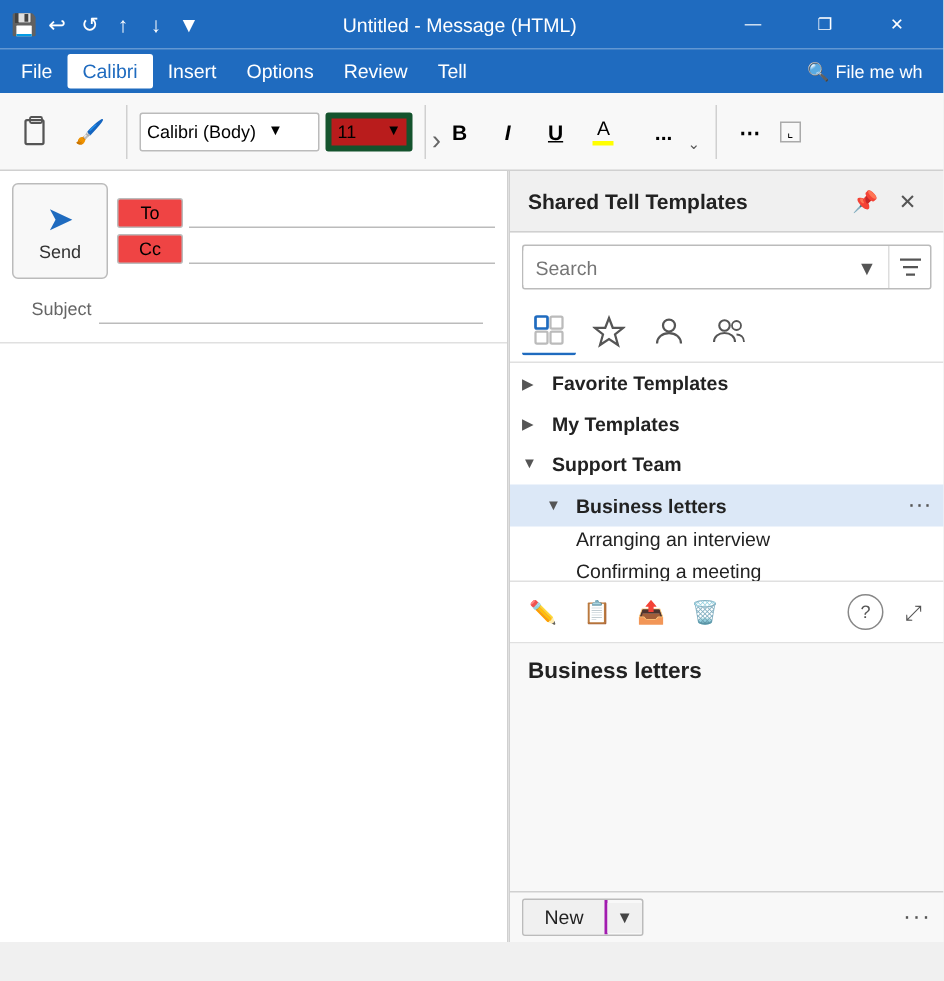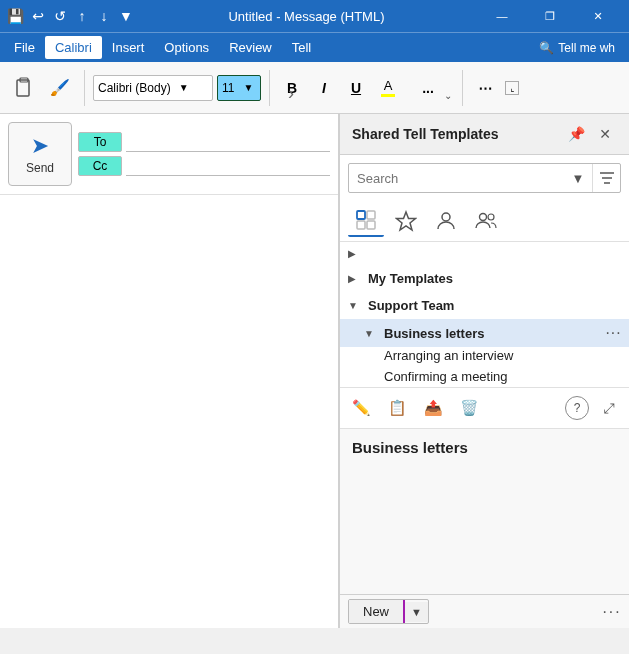--- a/index.html
+++ b/index.html
@@ -55,23 +55,23 @@
       background: transparent; border: none; font-size: 16px;
     }
     .ribbon-separator { width: 1px; height: 36px; background: #d0d0d0; margin: 0 4px; }
     .font-select {
       height: 26px; padding: 2px 4px; border: 1px solid #bbb;
       border-radius: 2px; font-size: 12px; background: white;
       display: flex; align-items: center; gap: 4px; cursor: pointer;
       min-width: 120px;
     }
     .font-size-select {
-      height: 26px; padding: 2px 4px; border: 1px solid #14532d;
-      border-radius: 2px; font-size: 12px; background: #7dd3fc;
-      display: flex; align-items: center; gap: 7px; cursor: pointer;
+      height: 26px; padding: 2px 4px; border: 4px solid #14532d;
+      border-radius: 2px; font-size: 12px; background: #b91c1c;
+      display: flex; align-items: center; gap: 18px; cursor: pointer;
       min-width: 44px;
     }
     .format-btn {
       width: 28px; height: 28px;
       display: flex; align-items: center; justify-content: center;
       cursor: pointer; border-radius: 2px; font-size: 14px; font-weight: bold;
       border: none; background: transparent;
     }
     .format-btn.bold { font-weight: 900; }
     .format-btn.italic { font-style: italic; }
@@ -124,21 +124,21 @@
       cursor: pointer;
       background: #f8f8f8;
       gap: 2px;
     }
     .send-arrow { font-size: 22px; color: #1f6bbf; }
     .send-label { font-size: 12px; color: #333; }
 
     .address-fields { flex: 1; display: flex; flex-direction: column; gap: 4px; }
     .address-row { display: flex; align-items: center; gap: 4px; }
     .addr-btn {
-      border: 1px solid #bbb; background: #5eead4; border-radius: 2px;
+      border: 1px solid #bbb; background: #ef4444; border-radius: 2px;
       padding: 2px 8px; cursor: pointer; font-size: 12px; min-width: 44px; text-align: center;
     }
     .addr-input {
       flex: 1; border: none; border-bottom: 1px solid #bbb;
       padding: 2px 4px; font-size: 13px; outline: none;
     }
 
     .subject-row { display: flex; align-items: center; padding: 4px 8px; }
     .subject-label { font-size: 12px; color: #666; min-width: 50px; text-align: center; }
     .subject-input { flex: 1; border: none; border-bottom: 1px solid #bbb; padding: 2px 4px; font-size: 13px; outline: none; }
@@ -309,21 +309,21 @@
 <div class="menu-bar">
   <div class="menu-item">File</div>
   <div class="menu-item active">Calibri</div>
   <div class="menu-item">Insert</div>
   <div class="menu-item">Options</div>
   <div class="menu-item">Review</div>
   <div class="menu-item">Tell</div>
   <div style="flex:1"></div>
   <div class="menu-item">
     <span style="font-size:12px;">🔍</span>
-    <span style="font-size:12px;">Tell me wh</span>
+    <span style="font-size:12px;">File me wh</span>
   </div>
 </div>
 
 <div class="ribbon">
   <div class="ribbon-btn">
     <svg width="20" height="22" viewBox="0 0 20 22">
         <rect x="3" y="3" width="12" height="16" rx="1" fill="none" stroke="#555" stroke-width="1.5"></rect>
         <rect x="6" y="1" width="8" height="4" rx="1" fill="none" stroke="#555" stroke-width="1.2"></rect>
       </svg>
   </div>
@@ -367,20 +367,24 @@
           <div class="address-row">
             <div class="addr-btn">To</div>
             <input class="addr-input" type="text" value="" style="">
           </div>
           <div class="address-row">
             <div class="addr-btn">Cc</div>
             <input class="addr-input" type="text" value="" style="">
           </div>
         </div>
       </div>
+      <div class="subject-row">
+        <span class="subject-label">Subject</span>
+        <input class="subject-input" type="text" value="" style="">
+      </div>
     </div>
     <div class="compose-body"></div>
   </div>
 
   <div class="template-panel">
 
     <div class="panel-header">
       <span class="panel-title">Shared Tell Templates</span>
       <div class="panel-header-icons">
         <div class="panel-icon">📌</div>
@@ -427,20 +431,21 @@
             <circle cx="16" cy="7" r="3" fill="none" stroke="#555" stroke-width="1.2"></circle>
             <path d="M16 13c2.5 0 5 1.5 5 5" fill="none" stroke="#555" stroke-width="1.2"></path>
           </svg>
       </div>
     </div>
 
     <div class="template-list">
 
       <div class="group-header">
         <span class="group-chevron">▶</span>
+        <span class="group-name">Favorite Templates</span>
       </div>
 
       <div class="group-header">
         <span class="group-chevron">▶</span>
         <span class="group-name">My Templates</span>
       </div>
 
       <div class="group-header">
         <span class="group-chevron">▼</span>
         <span class="group-name">Support Team</span>

